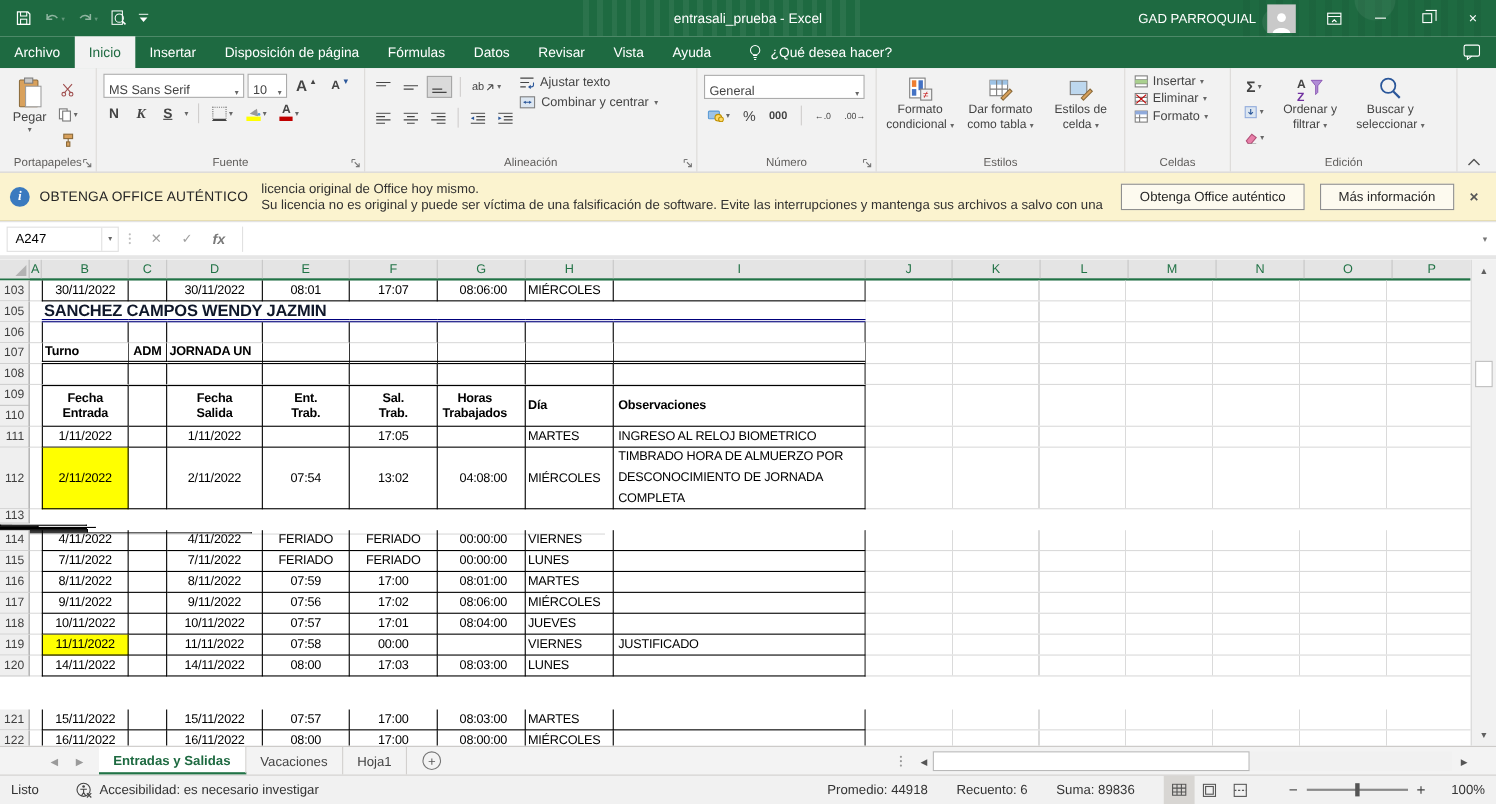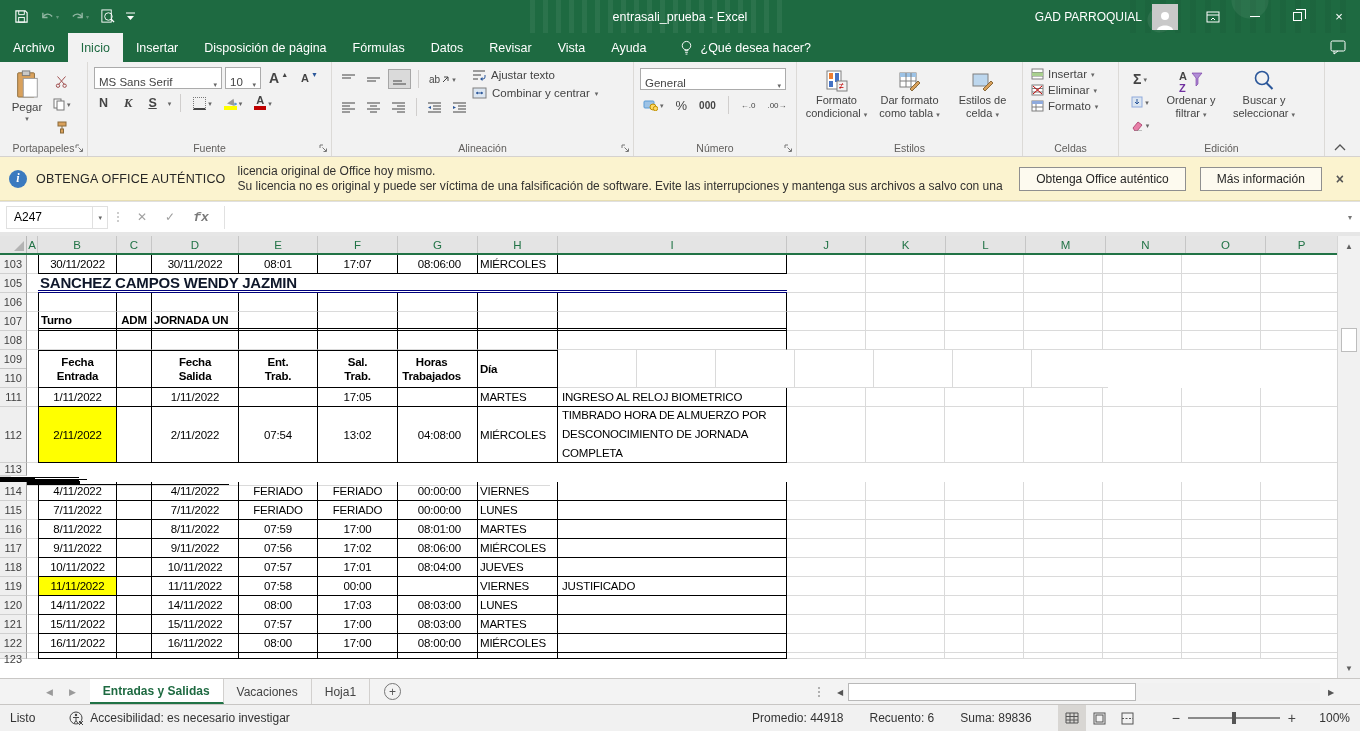--- a/index.html
+++ b/index.html
@@ -80,21 +80,21 @@
   .msg-btn{height:24px;background:#fdfaef;border:1px solid #8f8f8f;font-size:12px;color:#262626;padding:0 16px;margin-left:14px;white-space:nowrap;display:flex;align-items:center}
   .msg-close{margin:0 16px 0 14px;font-size:14px;font-weight:700;color:#555}
 
   
   .fbar{height:35px;background:#fff;display:flex;align-items:center;border-bottom:4px solid #e6e6e6;border-top:1px solid #e0e0e0}
   .namebox{width:102px;height:23px;margin-left:6px;display:flex;align-items:center;font-size:12px;padding-left:7px;border:1px solid #e0e0e0;justify-content:space-between}
   .nb-arrow{border-left:1px solid #e0e0e0;height:100%;display:flex;align-items:center;padding:0 5px}
   .fdots{display:flex;flex-direction:column;gap:2px;margin:0 9px}
   .fdots i{width:2px;height:2px;background:#bdbdbd;border-radius:50%}
   .fbtn{color:#a0a0a0;font-size:12px;margin:0 9px}
-  .fx{font-family:Liberation Mono, monospace;font-style:italic;font-weight:700;color:#7a7a7a;font-size:13px}
+  .fx{font-family:Liberation Sans, sans-serif;font-style:italic;font-weight:700;color:#7a7a7a;font-size:13px}
   .finput{flex:1;height:23px;border-left:1px solid #e1e1e1;margin-left:6px}
   .fexp{margin:0 8px;color:#777;font-size:8px}
 
   
   .grid{position:relative;height:442px;background:#fff;overflow:hidden}
   .chs{display:flex;height:19px;background:#e4e4e4;border-bottom:2px solid #217346;width:1337px}
   .corner{width:27px;position:relative;border-right:1px solid #b9b9b9;background:#e4e4e4}
   .corner::after{content:"";position:absolute;right:2px;bottom:2px;border-left:10px solid transparent;border-bottom:10px solid #b3b3b3}
   .chwrap{display:flex;flex:1}
   .ch{border-right:1px solid #c6c6c6;display:flex;align-items:center;justify-content:center;font-size:11.5px;color:#217346}
@@ -740,20 +740,21 @@
           <div class="cell k1"></div>
           <div class="cell k2">Fecha
 Salida</div>
           <div class="cell k3">Ent.
 Trab.</div>
           <div class="cell k4">Sal.
 Trab.</div>
           <div class="cell k5">Horas
 Trabajados</div>
           <div class="cell k6">Día</div>
+          <div class="cell k7">Observaciones</div>
           <div class="cr"></div>
         </div>
 
         <div class="row r-data" style="height: 19px;">
           <div class="rn">111</div>
           <div class="ca"></div>
           <div class="cell k0">1/11/2022</div>
           <div class="cell k1"></div>
           <div class="cell k2">1/11/2022</div>
           <div class="cell k3"></div>
@@ -885,21 +886,21 @@
           <div class="cell k1"></div>
           <div class="cell k2">14/11/2022</div>
           <div class="cell k3">08:00</div>
           <div class="cell k4">17:03</div>
           <div class="cell k5">08:03:00</div>
           <div class="cell k6">LUNES</div>
           <div class="cell k7"></div>
           <div class="cr"></div>
         </div>
 
-        <div class="row r-data" style="height: 19px;">
+        <div class="row r-data" style="height: 19px; margin-top: 30px;">
           <div class="rn">121</div>
           <div class="ca"></div>
           <div class="cell k0">15/11/2022</div>
           <div class="cell k1"></div>
           <div class="cell k2">15/11/2022</div>
           <div class="cell k3">07:57</div>
           <div class="cell k4">17:00</div>
           <div class="cell k5">08:03:00</div>
           <div class="cell k6">MARTES</div>
           <div class="cell k7"></div>

